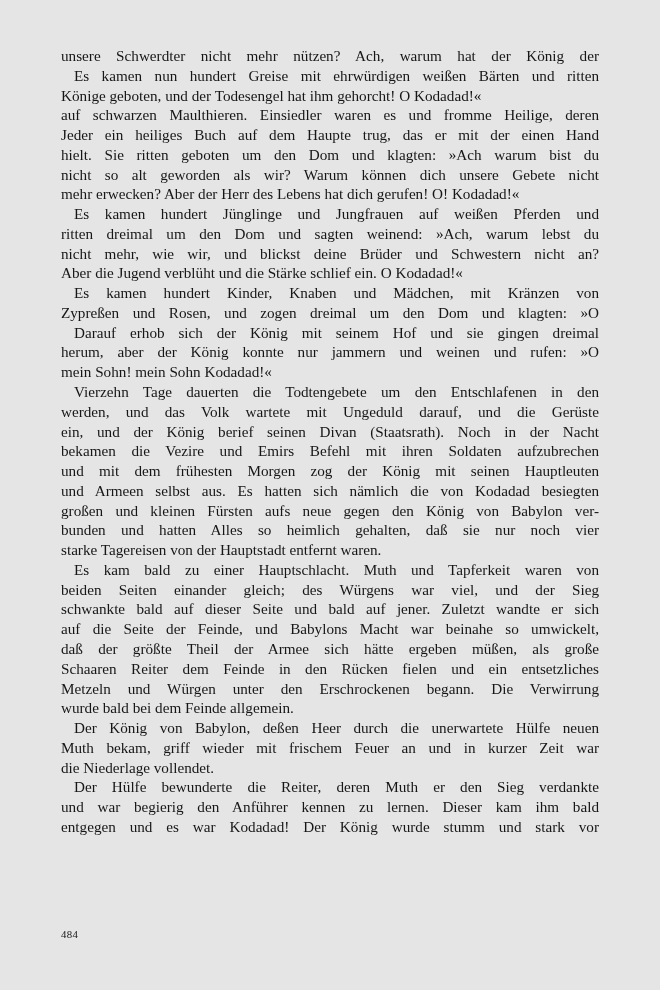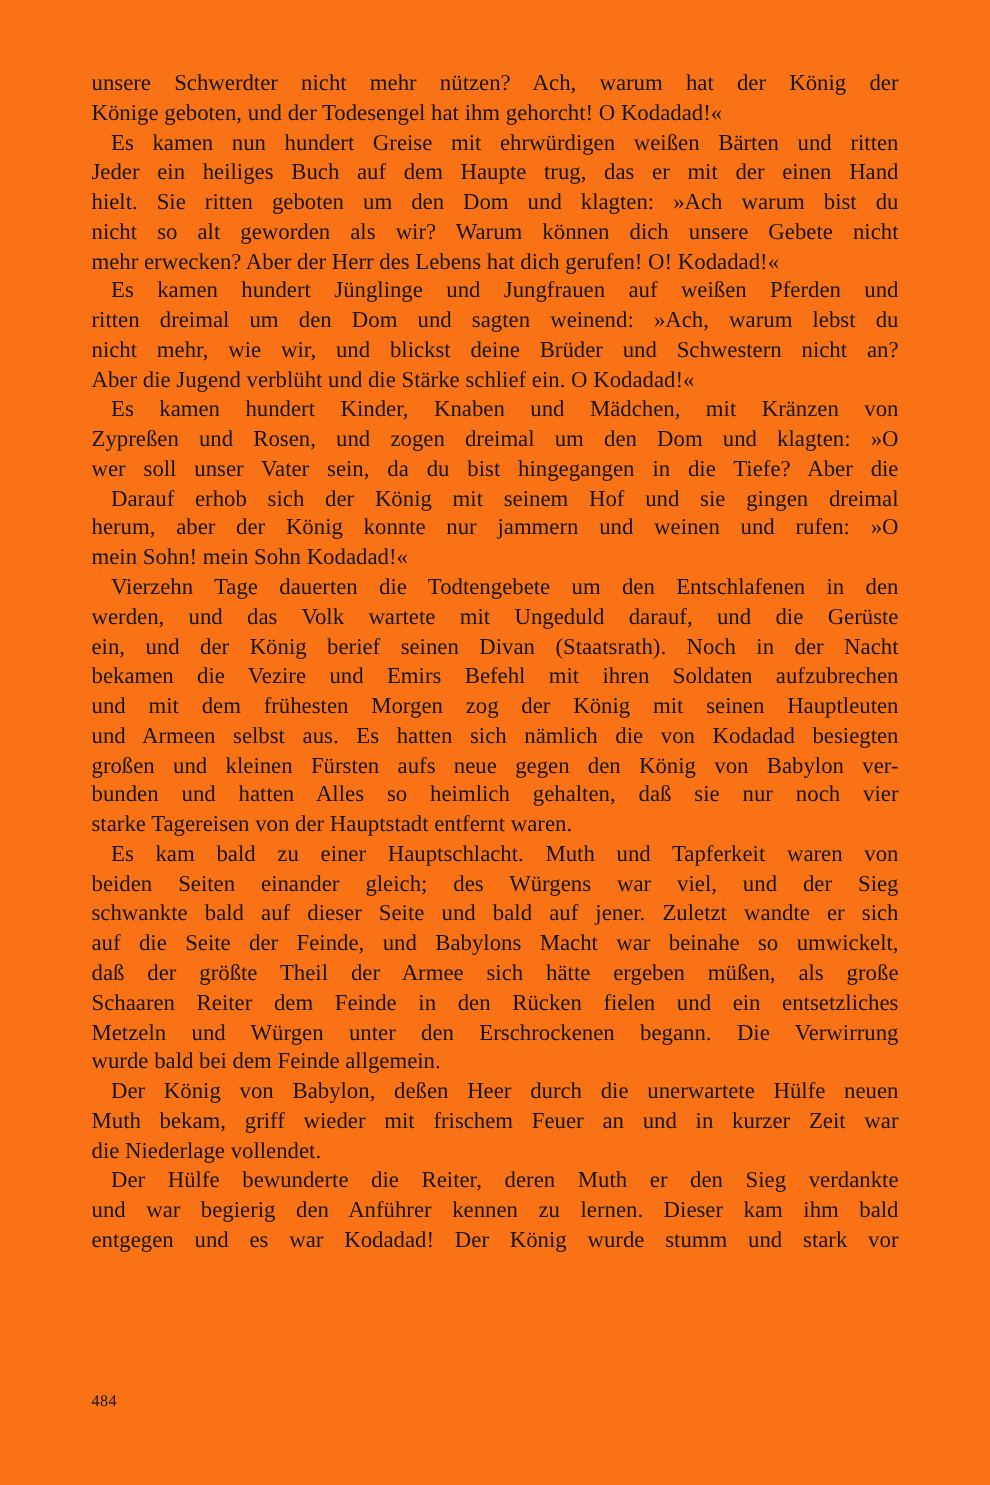--- a/index.html
+++ b/index.html
@@ -5,21 +5,21 @@
   html, body { margin: 0; padding: 0; }
   body {
     width: 660px; height: 990px;
     background: #ffffff;
     font-family: "Liberation Serif", "DejaVu Serif", serif;
     color: #161616;
   }
   .page {
     position: relative;
     width: 660px; height: 990px;
-    background: #f97316;
+    background: #e5e5e5;
     overflow: hidden;
   }
   .text-block {
     position: absolute;
     left: 61px; top: 46px;
     width: 538px;
     font-size: 15.2px;
     line-height: 19.77px;
   }
   .line { text-align: justify; }
@@ -32,33 +32,33 @@
     letter-spacing: 0.3px;
     text-align: center;
   }
 </style>
 </head>
 <body>
 
 <div class="page">
   <div class="text-block" id="text-block">
       <div class="line just">unsere Schwerdter nicht mehr nützen? Ach, warum hat der König der</div>
+      <div class="line indent just">Es kamen nun hundert Greise mit ehrwürdigen weißen Bärten und ritten</div>
       <div class="line">Könige geboten, und der Todesengel hat ihm gehorcht! O Kodadad!«</div>
-      <div class="line indent just">Es kamen nun hundert Greise mit ehrwürdigen weißen Bärten und ritten</div>
+      <div class="line just">auf schwarzen Maulthieren. Einsiedler waren es und fromme Heilige, deren</div>
       <div class="line just">Jeder ein heiliges Buch auf dem Haupte trug, das er mit der einen Hand</div>
       <div class="line just">hielt. Sie ritten geboten um den Dom und klagten: »Ach warum bist du</div>
       <div class="line just">nicht so alt geworden als wir? Warum können dich unsere Gebete nicht</div>
       <div class="line">mehr erwecken? Aber der Herr des Lebens hat dich gerufen! O! Kodadad!«</div>
       <div class="line indent just">Es kamen hundert Jünglinge und Jungfrauen auf weißen Pferden und</div>
       <div class="line just">ritten dreimal um den Dom und sagten weinend: »Ach, warum lebst du</div>
       <div class="line just">nicht mehr, wie wir, und blickst deine Brüder und Schwestern nicht an?</div>
       <div class="line">Aber die Jugend verblüht und die Stärke schlief ein. O Kodadad!«</div>
       <div class="line indent just">Es kamen hundert Kinder, Knaben und Mädchen, mit Kränzen von</div>
       <div class="line just">Zypreßen und Rosen, und zogen dreimal um den Dom und klagten: »O</div>
-      <div class="line just">wer soll unser Vater sein, da du bist hingegangen in die Tiefe? Aber die</div>
       <div class="line indent just">Darauf erhob sich der König mit seinem Hof und sie gingen dreimal</div>
       <div class="line just">herum, aber der König konnte nur jammern und weinen und rufen: »O</div>
       <div class="line">mein Sohn! mein Sohn Kodadad!«</div>
       <div class="line indent just">Vierzehn Tage dauerten die Todtengebete um den Entschlafenen in den</div>
       <div class="line just">werden, und das Volk wartete mit Ungeduld darauf, und die Gerüste</div>
       <div class="line just">ein, und der König berief seinen Divan (Staatsrath). Noch in der Nacht</div>
       <div class="line just">bekamen die Vezire und Emirs Befehl mit ihren Soldaten aufzubrechen</div>
       <div class="line just">und mit dem frühesten Morgen zog der König mit seinen Hauptleuten</div>
       <div class="line just">und Armeen selbst aus. Es hatten sich nämlich die von Kodadad besiegten</div>
       <div class="line just">großen und kleinen Fürsten aufs neue gegen den König von Babylon ver-</div>

